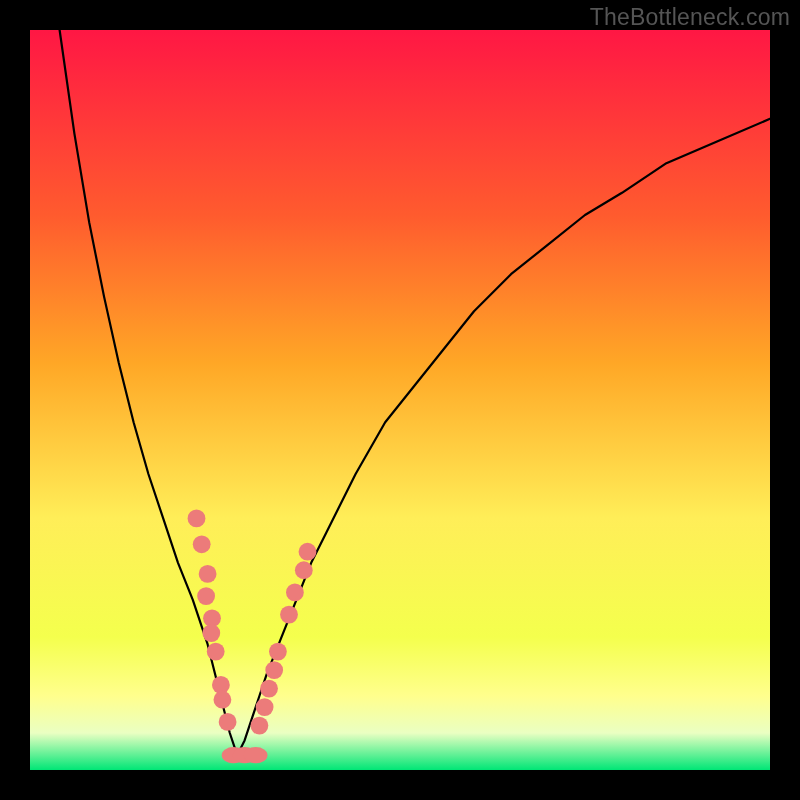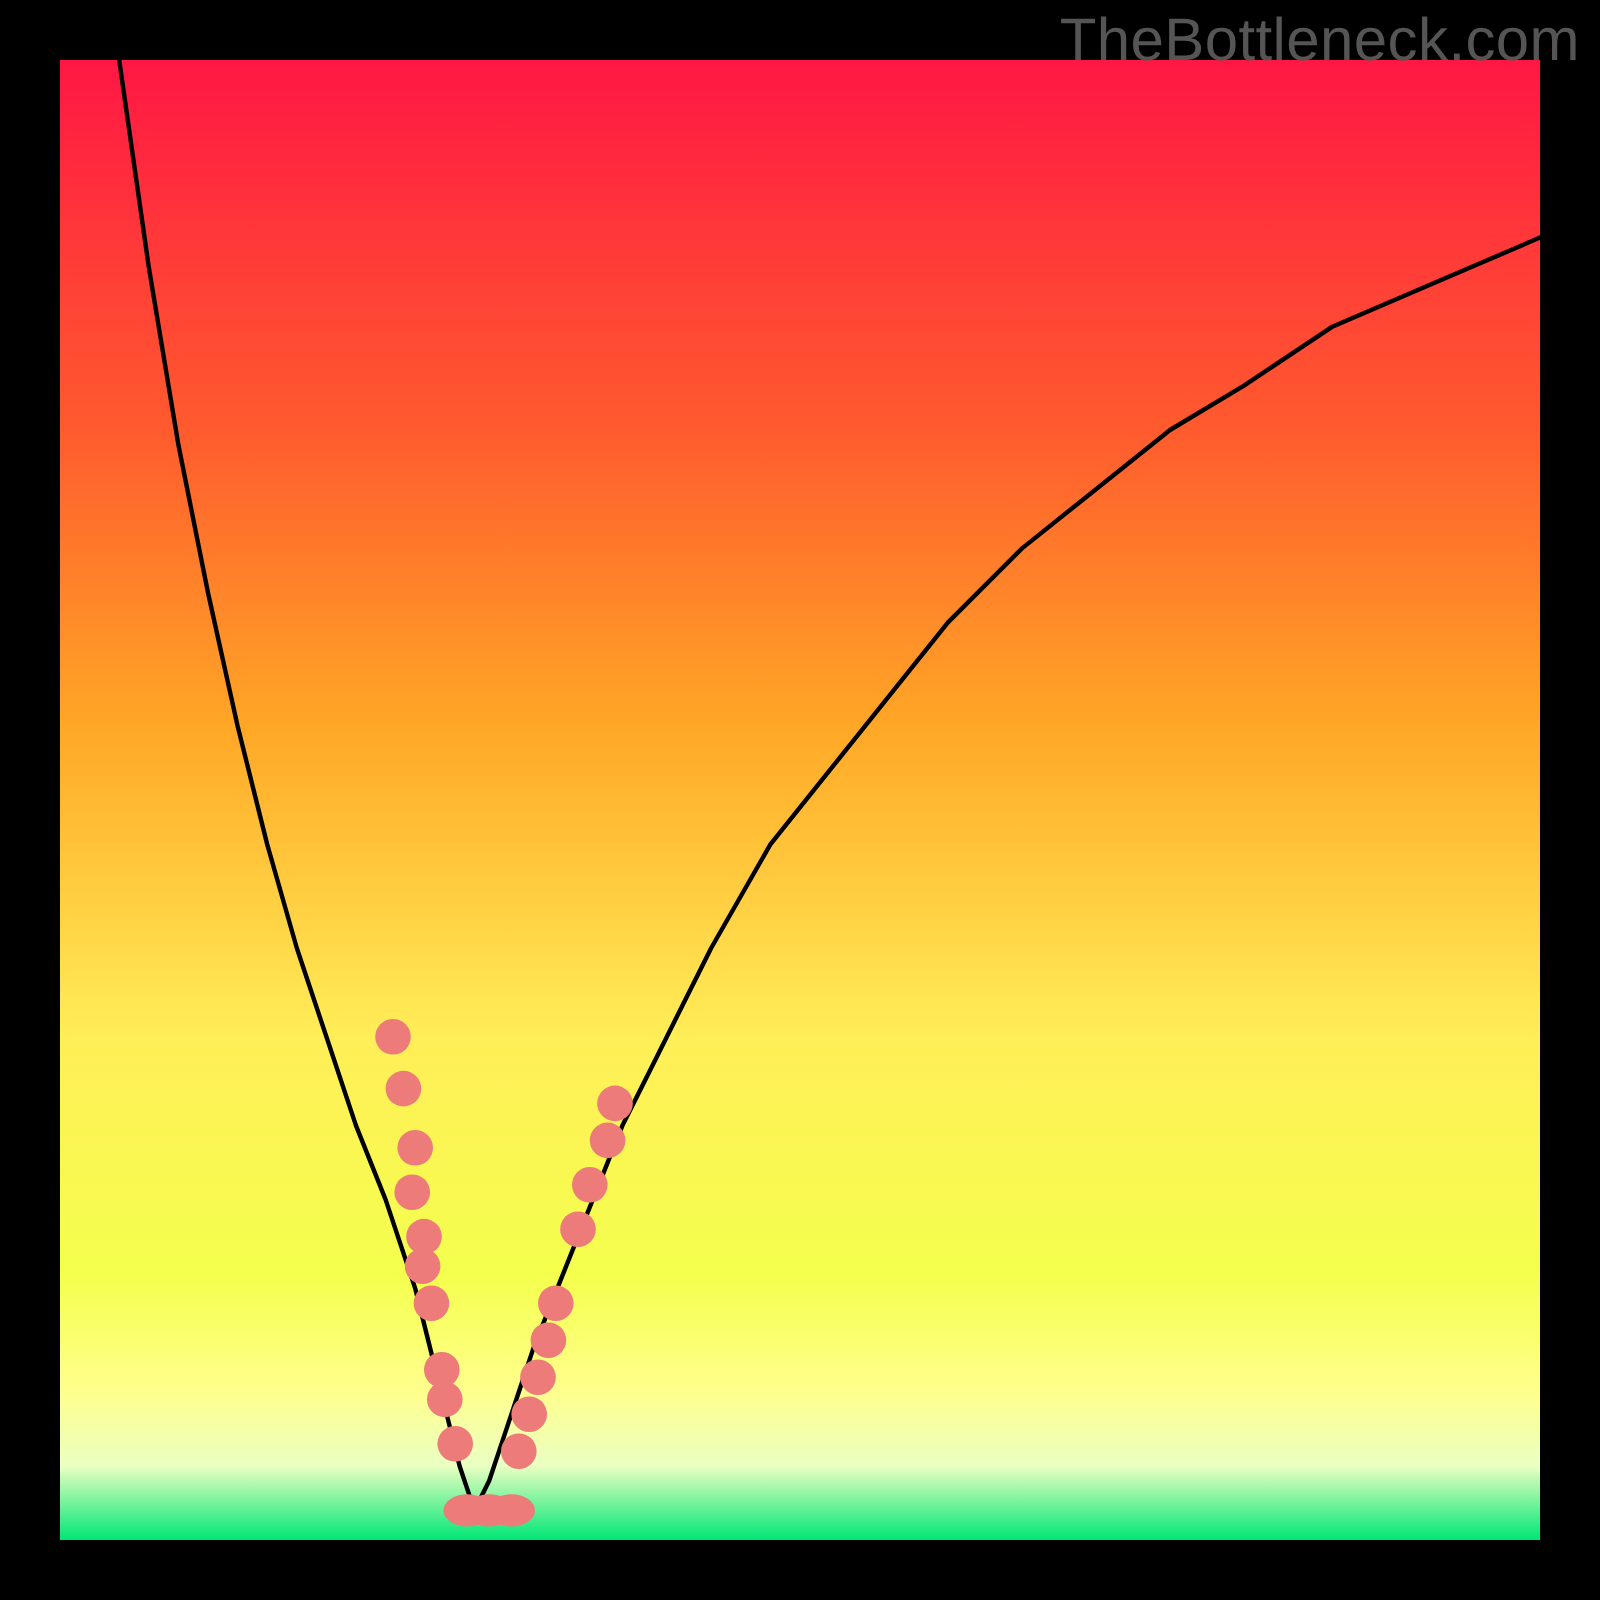--- a/index.html
+++ b/index.html
@@ -13,21 +13,21 @@
   }
   .root {
     position: relative;
     width: 800px;
     height: 800px;
   }
   .watermark {
     position: absolute;
     top: 4px;
     right: 10px;
-    font-size: 30px;
+    font-size: 23px;
     font-weight: 500;
     color: #555;
     letter-spacing: 0.2px;
     z-index: 5;
   }
   svg { display: block; }
 </style>
 </head>
 <body>
 

